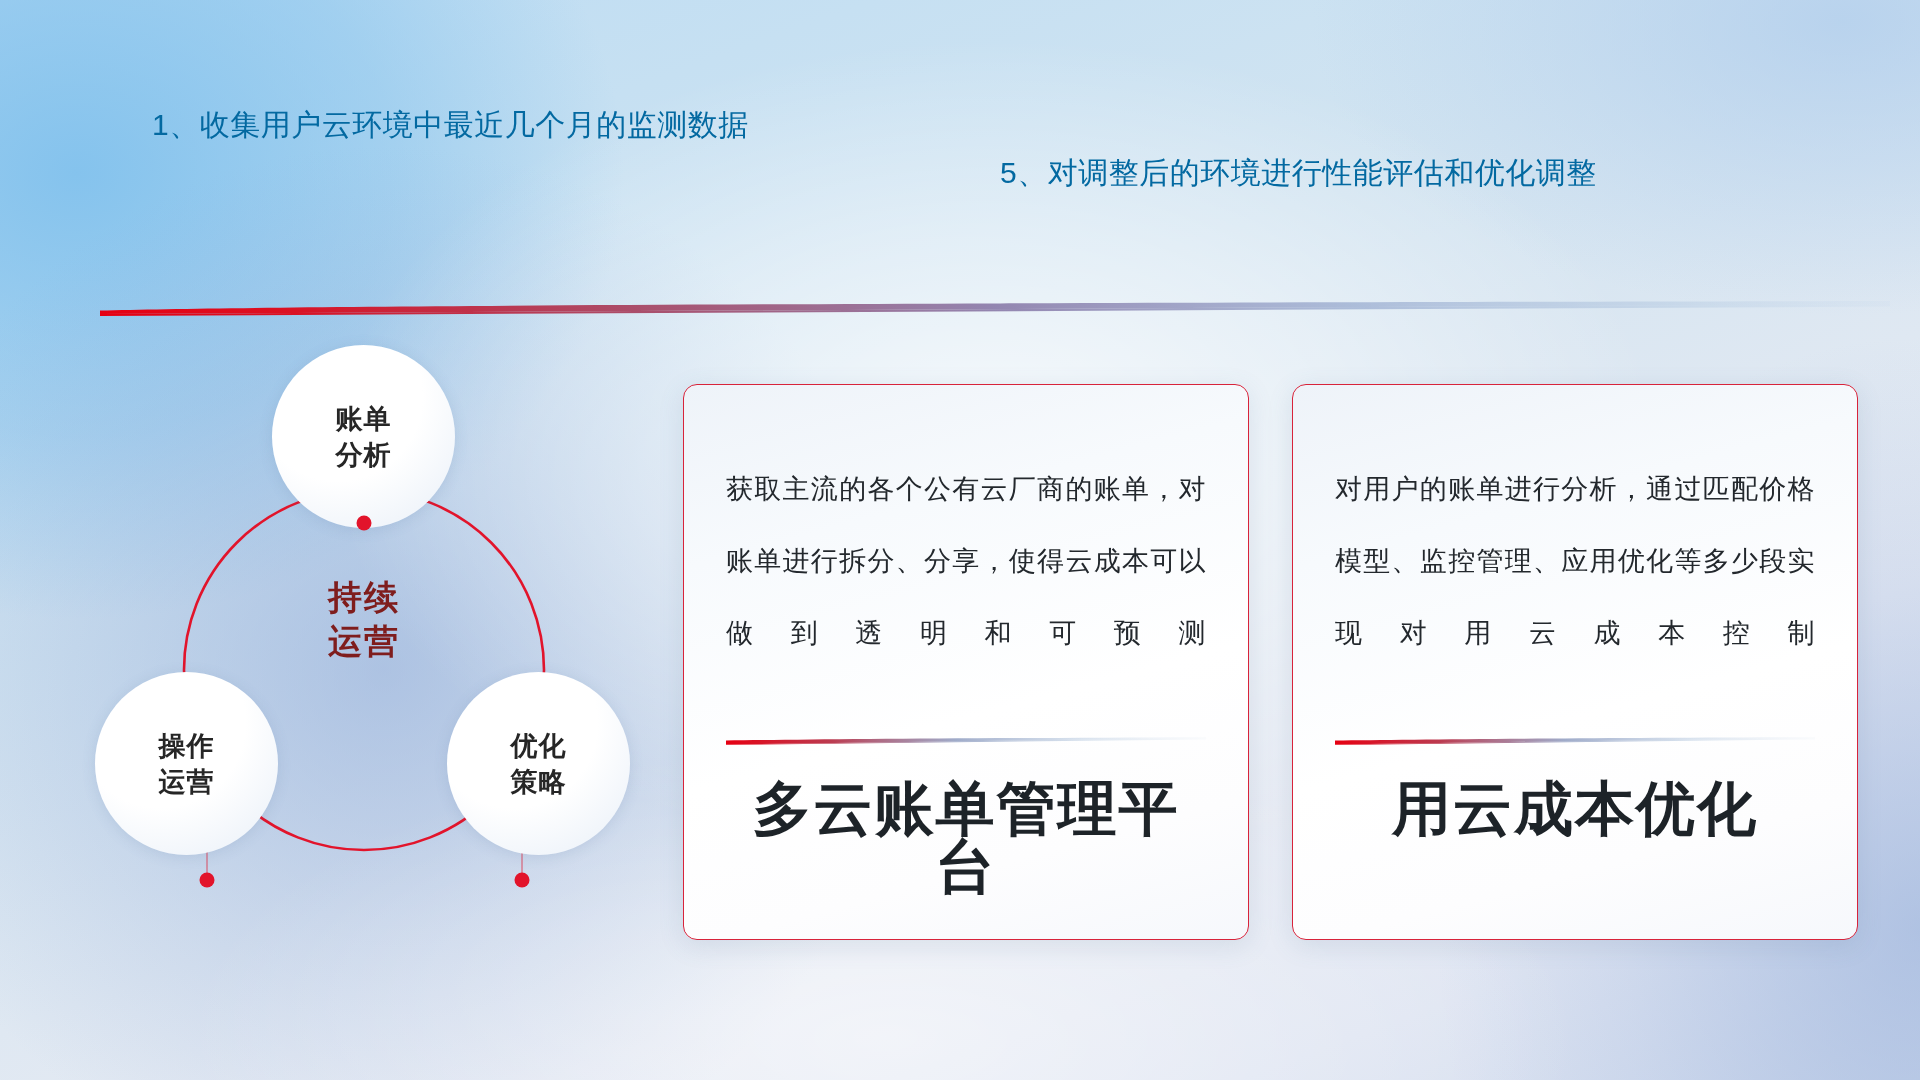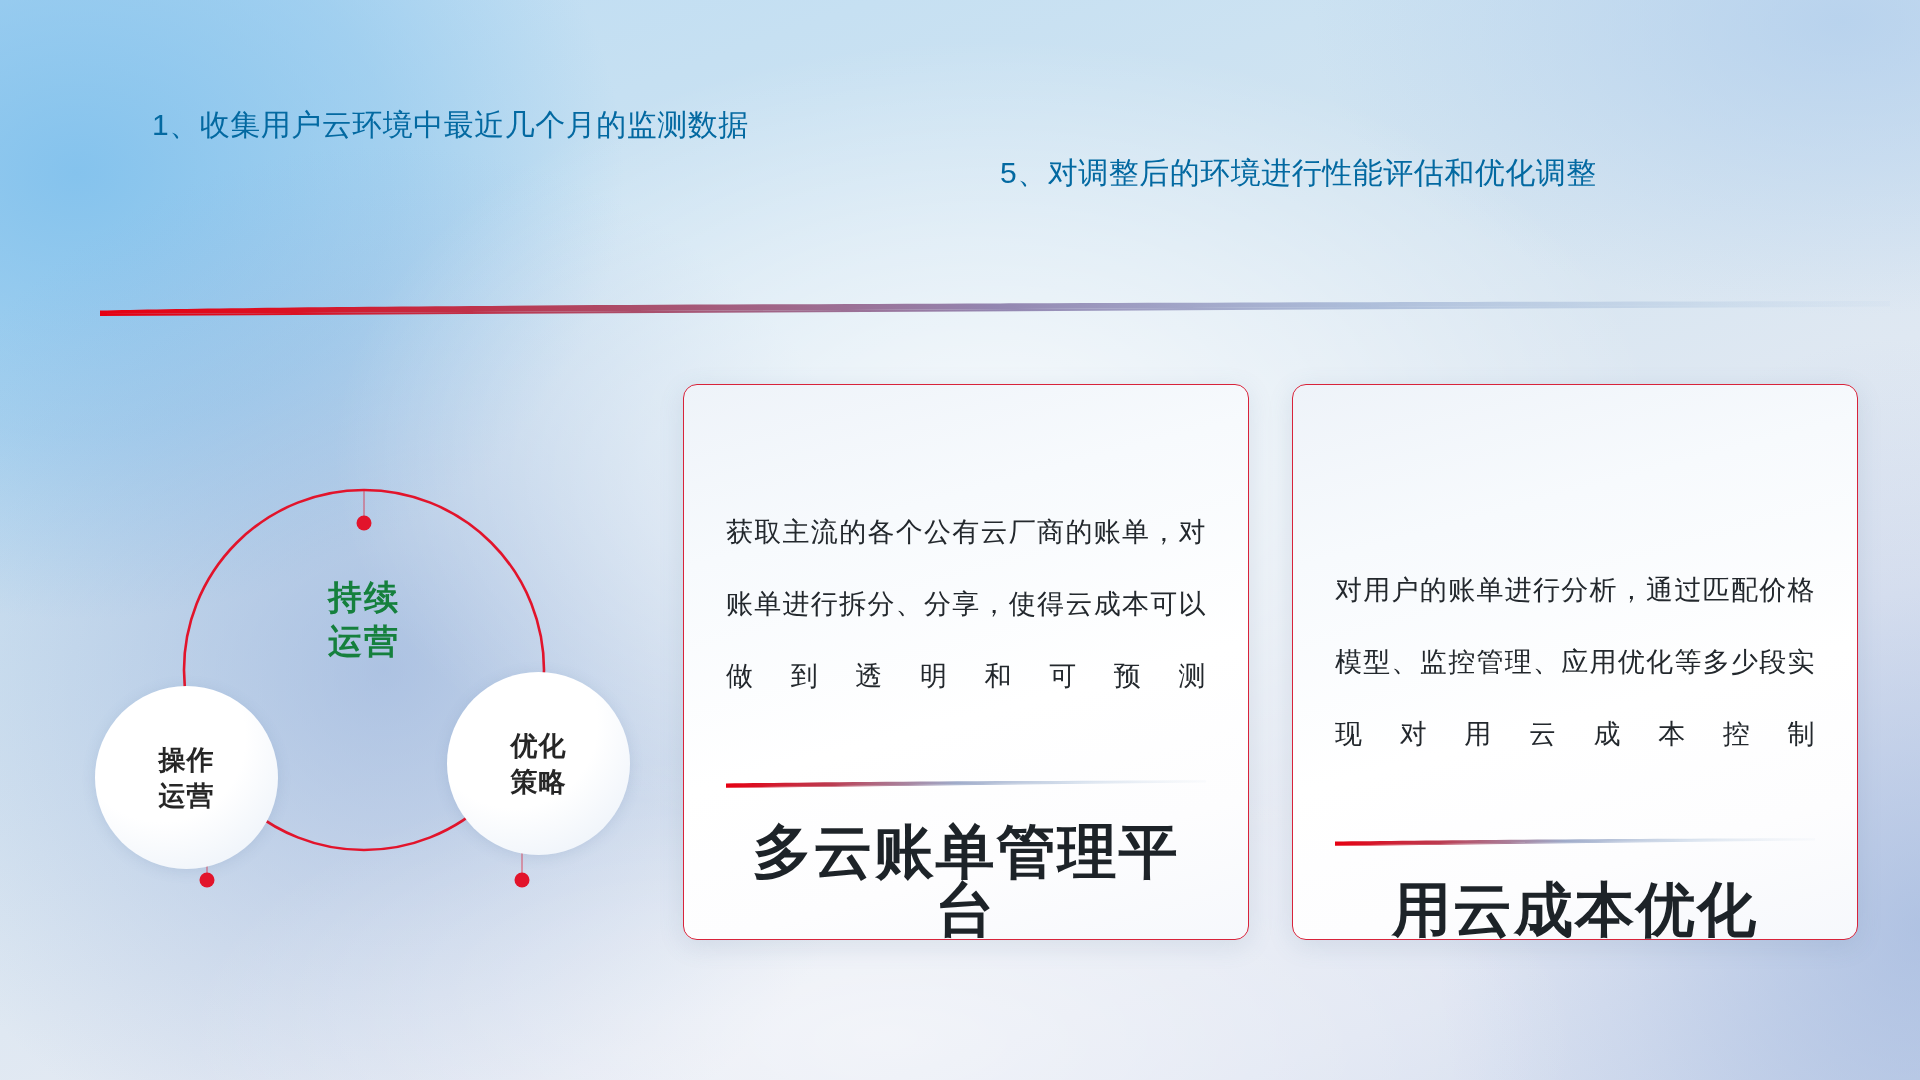--- a/index.html
+++ b/index.html
@@ -59,38 +59,38 @@
     background:
       radial-gradient(circle at 36% 28%, #ffffff 0%, #ffffff 48%, #f2f6fb 76%, #e9f0f8 100%);
     box-shadow:0 2px 14px rgba(90,120,160,.16);
     display:flex; align-items:center; justify-content:center;
     text-align:center;
   }
   .circle-label {
     color:#262626; font-weight:700; font-size:27px; line-height:36px; letter-spacing:1px;
   }
   .c-top  { width:183px; height:183px; left:177px; top:0px; }
-  .c-left { width:183px; height:183px; left:0px;   top:341px; }
+  .c-left { width:183px; height:183px; left:0px;   top:327px; }
   .c-right{ width:183px; height:183px; left:352px; top:327px; }
   .center-label {
     position:absolute; left:178px; top:230px; width:182px;
-    color:#15803d; font-weight:800; font-size:34px; line-height:44px;
+    color:#7f1d1d; font-weight:800; font-size:34px; line-height:44px;
     text-align:center; letter-spacing:2px;
   }
 
   
   .card {
     position:absolute; z-index:4;
     width:566px; height:556px; top:384px;
     border:1.5px solid #d8233a;
     border-radius:14px;
     background:linear-gradient(165deg,#eef3f9 0%,#f7fafd 26%,#ffffff 58%,#fdfdfe 80%,#f6f8fc 100%);
     box-shadow:0 6px 26px rgba(80,110,150,.14);
     padding:68px 42px 0 42px;
-    display:flex; flex-direction:column;justify-content:flex-end;
+    display:flex; flex-direction:column;
   }
   #card-1 { left:683px; }
   #card-2 { left:1292px; }
   .card-body {
     color:#23282d;
     font-size:27px;
     line-height:72px;
     letter-spacing:.5px;
     text-align:justify;
     text-align-last:justify;
@@ -154,20 +154,26 @@
 
 <div id="diagram">
 
   <svg width="560" height="600" viewBox="0 0 560 600" style="position:absolute;left:0;top:0;">
     <circle cx="269" cy="325" r="180" fill="none" stroke="#e2142b" stroke-width="2.6"></circle>
     <line x1="269" y1="145" x2="269" y2="175" stroke="#e2142b" stroke-width="1.1" opacity=".65"></line>
     <line x1="112" y1="505" x2="112" y2="534" stroke="#e2142b" stroke-width="1.1" opacity=".65"></line>
     <line x1="427" y1="505" x2="427" y2="534" stroke="#e2142b" stroke-width="1.1" opacity=".65"></line>
   </svg>
 
+  <div class="circle c-top">
+    <div class="circle-label">
+      <div>账单</div>
+      <div>分析</div>
+    </div>
+  </div>
 
   <div class="circle c-left">
     <div class="circle-label">
       <div>操作</div>
       <div>运营</div>
     </div>
   </div>
 
   <div class="circle c-right">
     <div class="circle-label">

